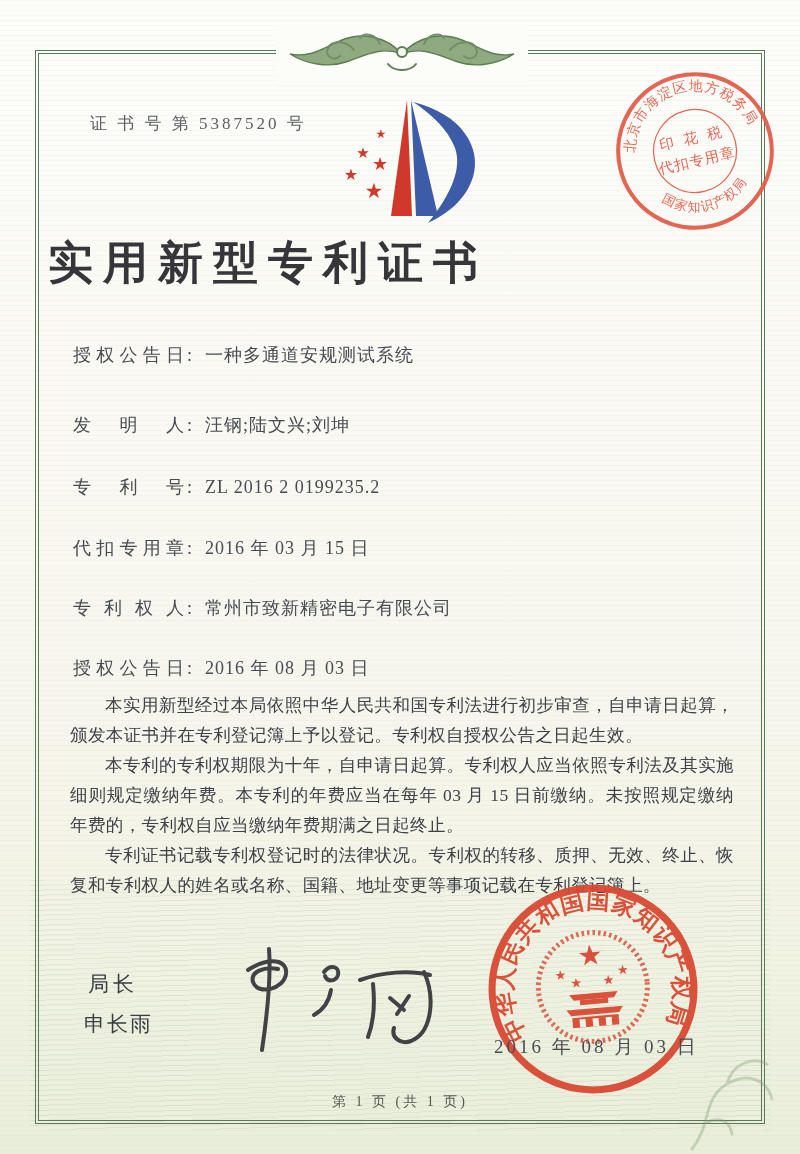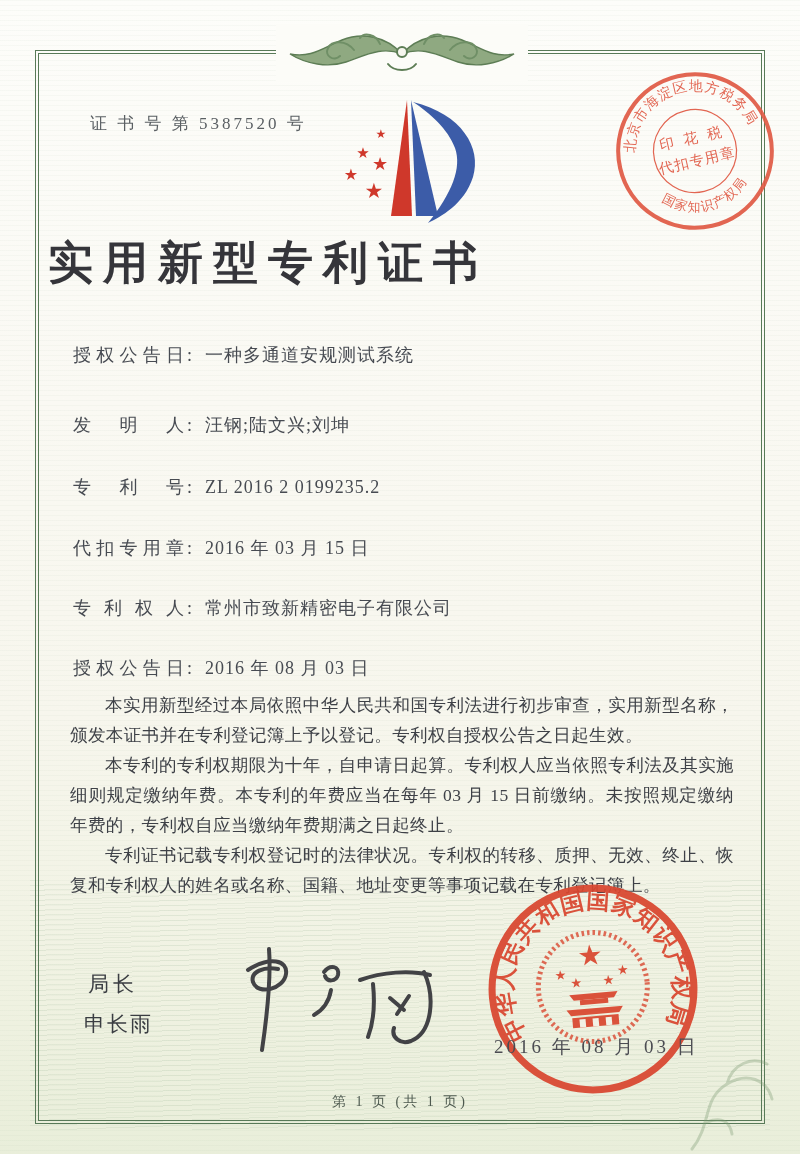--- a/index.html
+++ b/index.html
@@ -153,21 +153,21 @@
     </div>
     <div class="field-row row-4">
       <span class="lbl">专利权人</span><span class="colon">:</span><span class="val">常州市致新精密电子有限公司</span>
     </div>
     <div class="field-row row-5">
       <span class="lbl">授权公告日</span><span class="colon">:</span><span class="val">2016 年 08 月 03 日</span>
     </div>
   </div>
 
   <div class="body-text">
-    <p>本实用新型经过本局依照中华人民共和国专利法进行初步审查，实用新型名称，颁发本证书并在专利登记簿上予以登记。专利权自授权公告之日起生效。</p>
+    <p>本实用新型经过本局依照中华人民共和国专利法进行初步审查，自申请日起算，颁发本证书并在专利登记簿上予以登记。专利权自授权公告之日起生效。</p>
     <p>本专利的专利权期限为十年，自申请日起算。专利权人应当依照专利法及其实施细则规定缴纳年费。本专利的年费应当在每年 03 月 15 日前缴纳。未按照规定缴纳年费的，专利权自应当缴纳年费期满之日起终止。</p>
     <p>专利证书记载专利权登记时的法律状况。专利权的转移、质押、无效、终止、恢复和专利权人的姓名或名称、国籍、地址变更等事项记载在专利登记簿上。</p>
   </div>
 
   <div class="signer-title">局长</div>
   <div class="signer-name">申长雨</div>
 
   <div class="signature">
     <svg viewBox="0 0 250 120" width="250" height="120">
       <g fill="none" stroke="#2b2b31" stroke-width="4" stroke-linecap="round" stroke-linejoin="round" opacity="0.88">

